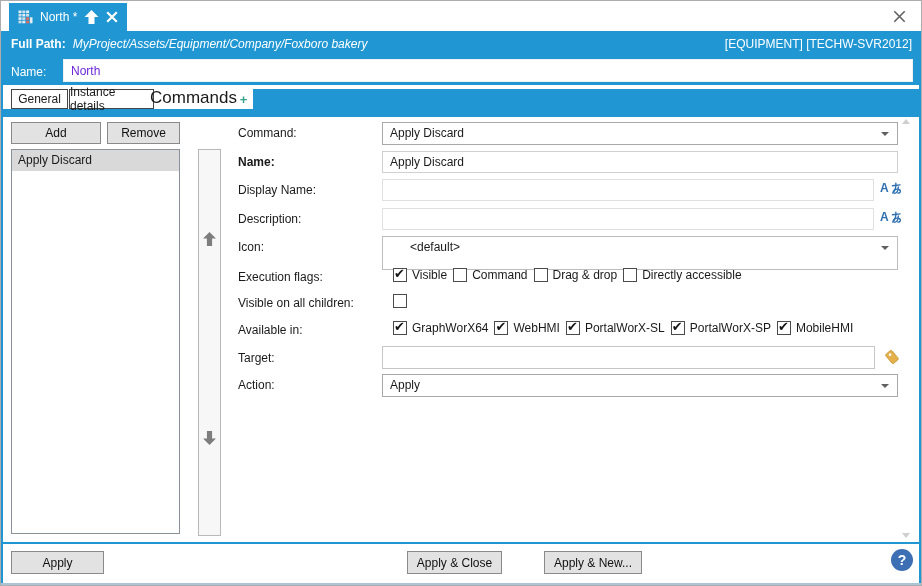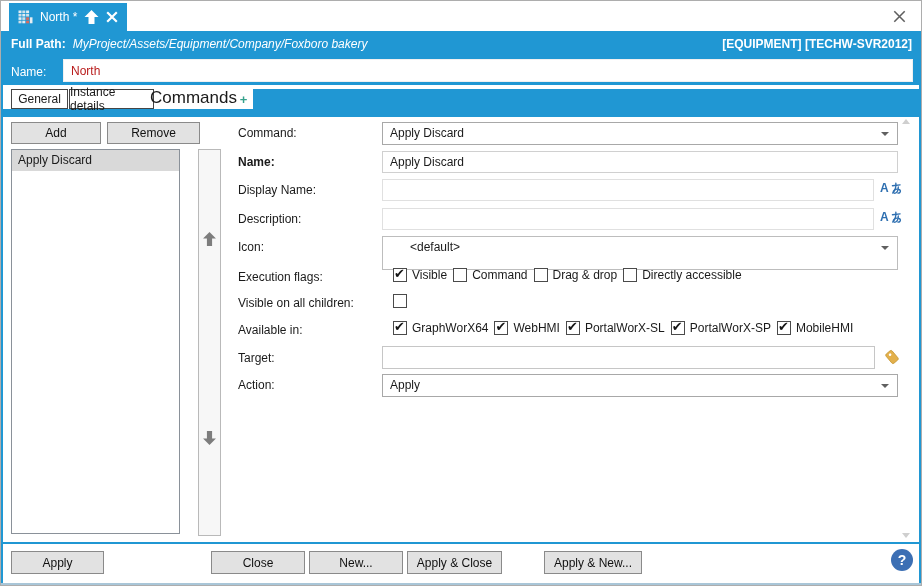--- a/index.html
+++ b/index.html
@@ -25,44 +25,44 @@
     display:flex;align-items:center;gap:7px;padding:0 9px;}
   .doc-tab .ttl{white-space:nowrap;}
   .win-close{position:absolute;right:14px;top:7px;width:16px;height:16px;display:flex;
     align-items:center;justify-content:center;cursor:default;}
 
   
   .header-blue{position:absolute;left:0;top:30px;width:100%;height:54px;background:var(--blue);color:#fff;}
   .fp-row{position:absolute;left:10px;right:9px;top:6px;display:flex;align-items:center;}
   .fp-label{font-weight:bold;margin-right:7px;}
   .fp-value{font-style:italic;}
-  .fp-right{margin-left:auto;font-weight:bold;}
+  .fp-right{margin-left:auto;font-weight:normal;}
   .nm-label{position:absolute;left:10px;top:34px;}
-  .nm-input{position:absolute;left:62px;top:28px;right:8px;height:23px;background:#fff;color:#b91c1c;
+  .nm-input{position:absolute;left:62px;top:28px;right:8px;height:23px;background:#fff;color:#6d28d9;
     border:1px solid #f0f0f0;padding:4px 6px 0 7px;}
 
   
   .tabstrip{position:absolute;left:0;top:84px;width:100%;height:24px;background:#fff;}
   .tab-filler{position:absolute;left:251px;right:0;top:4px;bottom:0;background:var(--blue);}
   .tab{position:absolute;bottom:0;height:20px;background:#fff;border:1px solid var(--dark-border);
     display:flex;align-items:center;justify-content:center;z-index:2;}
   .tab.active{height:23px;border:none;font-size:17px;z-index:3;}
   .tab-general{left:10px;width:57px;}
   .tab-instance{left:68px;width:85px;}
   .tab-commands{left:155px;width:75px;}
   .tab-plus{left:233px;width:19px;border:none;color:#34a18c;font-weight:bold;font-size:13px;}
   .blue-strip{position:absolute;left:0;top:108px;width:100%;height:8px;background:var(--blue);}
 
   
   .content{position:absolute;left:0;top:116px;width:100%;height:425px;background:#fff;}
 
   .btn{background:var(--btn-face);border:1px solid var(--btn-border);display:flex;align-items:center;
     justify-content:center;color:#111;cursor:default;}
   .add-btn{position:absolute;left:10px;top:5px;width:90px;height:22px;}
-  .remove-btn{position:absolute;left:106px;top:5px;width:93px;height:22px;}
+  .remove-btn{position:absolute;left:106px;top:5px;width:73px;height:22px;}
 
   .listbox{position:absolute;left:10px;top:32px;width:169px;height:385px;border:1px solid #8a9199;background:#fff;}
   .list-item{height:21px;line-height:21px;padding:0 6px;white-space:nowrap;overflow:hidden;}
   .list-item.selected{background:#d9d9d9;}
 
   .arrowstrip{position:absolute;left:197px;top:32px;width:23px;height:387px;border:1px solid #b9b9b9;background:#f7f7f7;}
   .strip-up{position:absolute;left:4px;top:82px;}
   .strip-down{position:absolute;left:4px;top:281px;}
 
   .flabel{position:absolute;left:237px;white-space:nowrap;}
@@ -279,22 +279,20 @@
       <span>Apply</span>
       <span class="caret"></span>
     </div>
 
     <span class="scroll-up"></span>
     <span class="scroll-down"></span>
   </div>
 
   <div class="footer">
     <div class="btn b-apply">Apply</div>
-    <div class="btn b-close">Close</div>
-    <div class="btn b-new">New...</div>
     <div class="btn b-applyclose">Apply &amp; Close</div>
     <div class="btn b-applynew">Apply &amp; New...</div>
     <div class="help">?</div>
   </div>
 
   <div class="edge-left"></div>
   <div class="edge-right"></div>
   <div class="edge-bottom"></div>
 </div>
 

